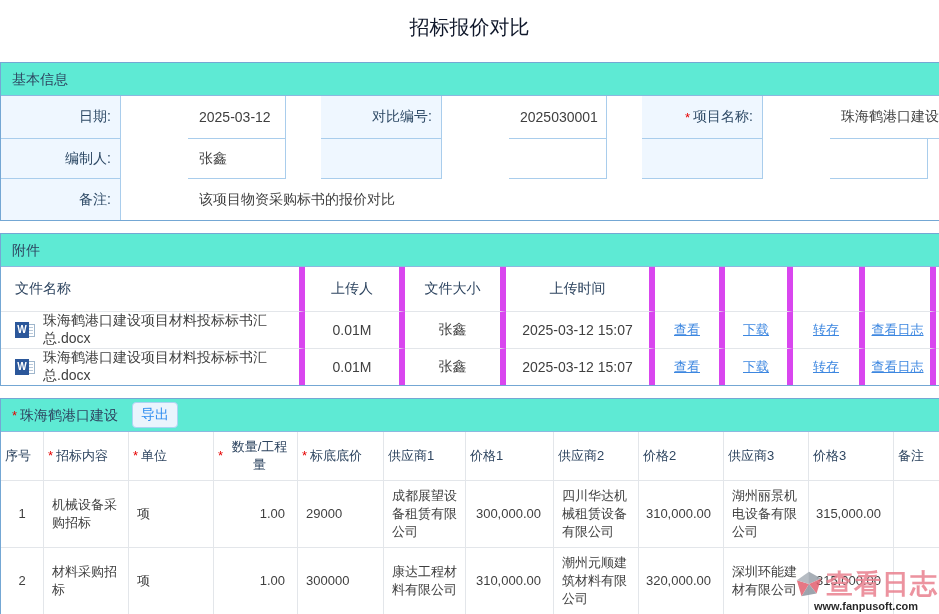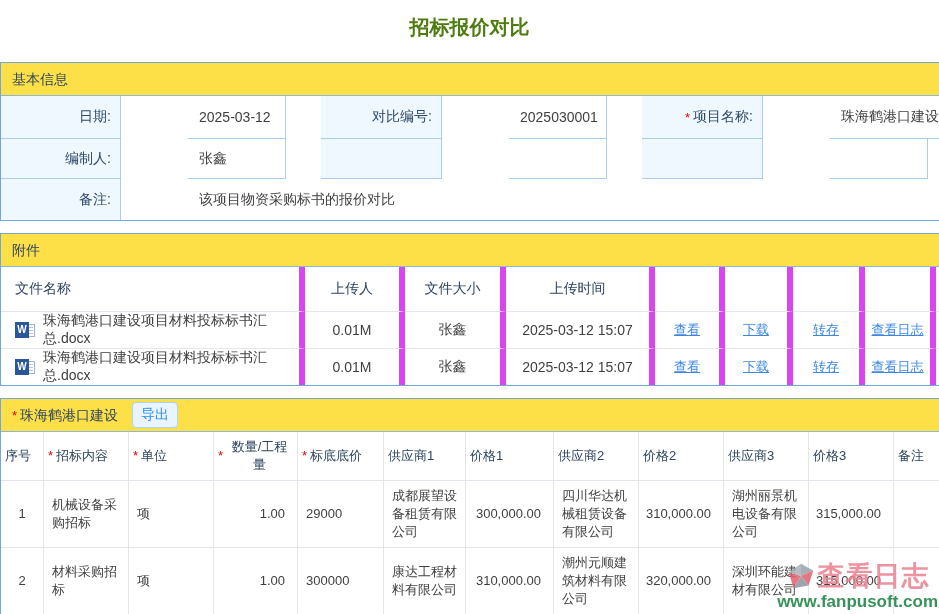--- a/index.html
+++ b/index.html
@@ -5,31 +5,31 @@
   * { box-sizing: border-box; margin: 0; padding: 0; }
   html, body {
     width: 939px; height: 614px; overflow: hidden;
     background: #fff;
     font-family: "Liberation Sans", "DejaVu Sans", sans-serif;
     position: relative;
   }
   
   .page-title {
     height: 62px; padding-top: 14px;
-    text-align: center; font-size: 20px; font-weight: bold; color: #4d7c0f;
+    text-align: center; font-size: 20px; font-weight: normal; color: #0f172a;
   }
   
   .section {
     width: 939px;
     border: 1px solid #74a7d4; border-right: none;
     background: #fff;
   }
   .section-bar {
     height: 33px; line-height: 33px;
-    background: #fde047; color: #2e4560;
+    background: #5eead4; color: #2e4560;
     font-size: 14px; padding-left: 11px;
     border-bottom: 1px solid #8cb8e0;
     display: flex; align-items: center;
   }
   .req { color: #e60000; margin-right: 3px; font-size: 13px; }
   
   .bi-row { display: grid; gap: 35px; }
   .bi-row-1 { grid-template-columns: 120px 130px 121px 130px 121px 317px; min-height: 43px; }
   .bi-row-2 { grid-template-columns: 120px 130px 121px 130px 121px 130px 120px 67px; min-height: 40px; }
   .bi-row-3 { grid-template-columns: 120px 819px; min-height: 41px; }
@@ -92,21 +92,21 @@
   .det-row-empty .det-cell { min-height: 40px; border-bottom: none; }
   .det-wrap { overflow: hidden; width: 938px; }
   
   .watermark {
     position: absolute; right: 1px; bottom: 2px;
     display: flex; flex-direction: column; align-items: center;
     opacity: 0.85; pointer-events: none; z-index: 5;
   }
   .wm-top { display: flex; align-items: center; }
   .wm-brand { font-size: 27px; font-weight: bold; color: #e9818f; letter-spacing: 1px; }
-  .wm-url { font-size: 17px; font-weight: bold; color: #15803d; margin-top: -2px; }
+  .wm-url { font-size: 11px; font-weight: bold; color: #000000; margin-top: -2px; }
   .wm-logo { width: 30px; height: 30px; margin-right: 2px; }
 </style>
 </head>
 <body>
 
 <div class="page-title">招标报价对比</div>
 
 <div class="section">
   <div class="section-bar">基本信息</div>
 

